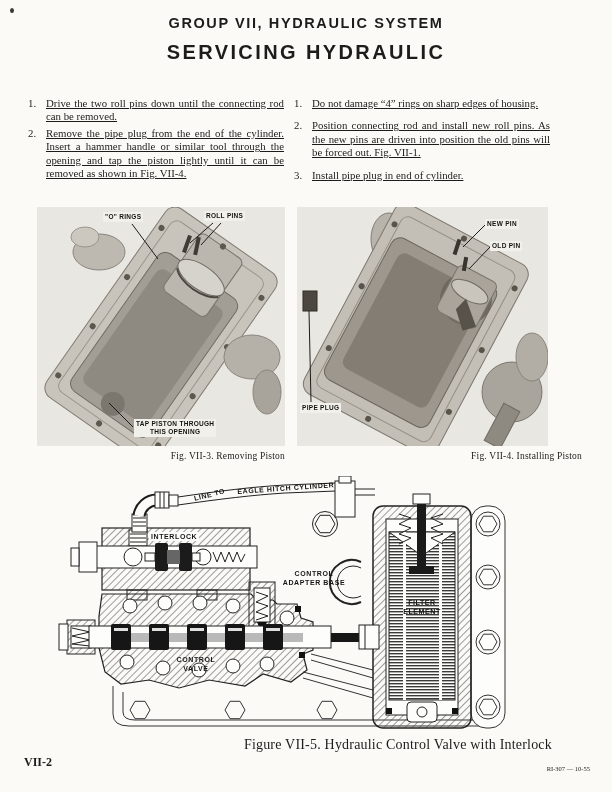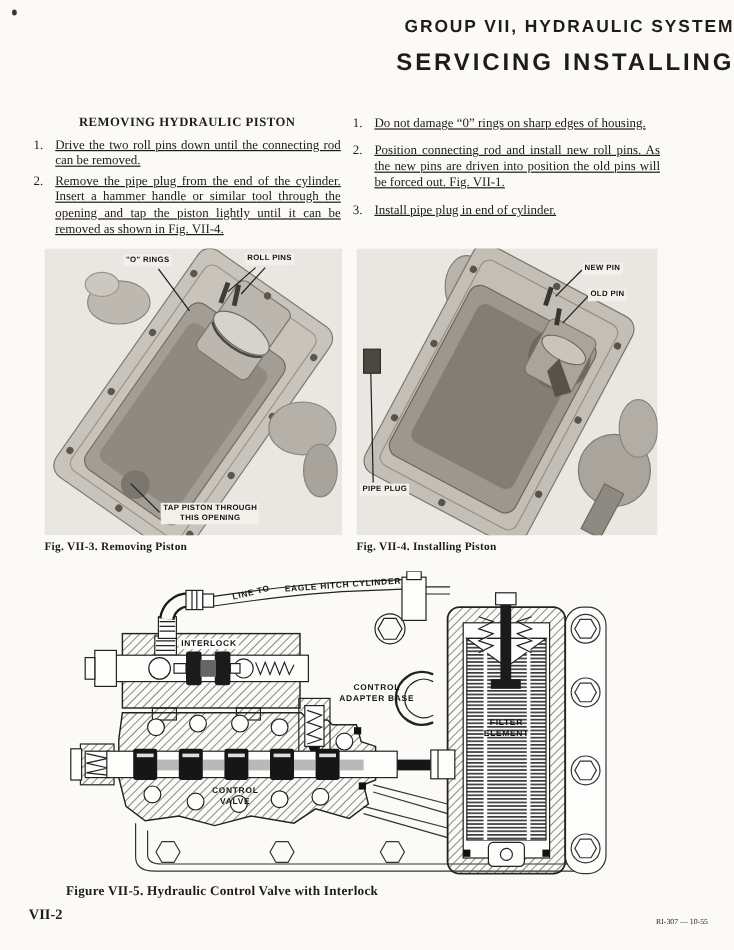--- a/index.html
+++ b/index.html
@@ -2,21 +2,21 @@
 <html><head>
 <meta charset="utf-8">
 <style>
   html,body { margin:0; padding:0; background:#888; }
   .page {
     position:relative; width:612px; height:792px; margin:0 auto;
     background:#fbfaf7; color:#1d1c1a; overflow:hidden;
     font-family:"Liberation Serif", serif;
   }
   .title1, .title2 {
-    position:absolute; left:0; right:0; text-align:right;
+    position:absolute; left:0; right:0; text-align:center;
     font-family:"Liberation Sans", sans-serif; font-weight:bold;
   }
   .title1 { top:15px; font-size:14.5px; letter-spacing:1.6px; }
   .title2 { top:41px; font-size:20px; letter-spacing:2.4px; }
   .cols { position:absolute; left:28px; top:97px; width:522px; display:flex; gap:10px; }
   .col { width:256px; }
   .col-heading {
     text-align:center; font-weight:bold; font-size:10.6px;
     letter-spacing:0.4px; margin-bottom:7px;
   }
@@ -27,21 +27,21 @@
   .fig { position:absolute; }
   .photo { position:relative; }
   .photo svg { display:block; }
   .callout {
     position:absolute; font-family:"Liberation Sans", sans-serif; font-weight:bold;
     font-size:6.5px; letter-spacing:0.3px; background:#f2f0eb; color:#141310;
     padding:1px 2px; white-space:nowrap; line-height:8px;
   }
   .callout.two-line { text-align:center; }
   .caption {
-    text-align:left; font-weight:bold; font-size:9.5px;
+    text-align:right; font-weight:normal; font-size:9.5px;
     margin-top:5px; letter-spacing:0.2px;
   }
   .dlabel {
     position:absolute; font-family:"Liberation Sans", sans-serif; font-weight:bold;
     font-size:7px; letter-spacing:0.6px; color:#161616; line-height:9px;
     text-align:center; white-space:nowrap;
   }
   .dlabel.boxed { background:rgba(253,253,251,0.95); padding:0 2px; }
   .rot14 { transform:rotate(-14deg); transform-origin:left top; }
   .rot4  { transform:rotate(-4deg);  transform-origin:left top; }
@@ -50,38 +50,37 @@
   .speck { position:absolute; background:#3a3834; border-radius:50%; }
 </style>
 </head>
 <body>
 
 <div class="page">
 
   <div class="speck" style="left:10px; top:8px; width:4px; height:5px;"></div>
 
   <div class="title1">GROUP VII, HYDRAULIC SYSTEM</div>
-  <div class="title2">SERVICING INSTALLING</div>
+  <div class="title2">SERVICING HYDRAULIC</div>
 
   <div class="cols">
     <div class="col col-left">
-      <div class="col-heading">REMOVING HYDRAULIC PISTON</div>
       <div class="li">
         <span class="num">1.</span>
         <span class="txt">Drive the two roll pins down until the connecting rod can be removed.</span>
       </div>
       <div class="li">
         <span class="num">2.</span>
         <span class="txt">Remove the pipe plug from the end of the cylinder. Insert a hammer handle or similar tool through the opening and tap the piston lightly until it can be removed as shown in Fig. VII-4.</span>
       </div>
     </div>
     <div class="col col-right">
       <div class="li">
         <span class="num">1.</span>
-        <span class="txt">Do not damage “0” rings on sharp edges of housing.</span>
+        <span class="txt">Do not damage “4” rings on sharp edges of housing.</span>
       </div>
       <div class="li">
         <span class="num">2.</span>
         <span class="txt">Position connecting rod and install new roll pins. As the new pins are driven into position the old pins will be forced out. Fig. VII-1.</span>
       </div>
       <div class="li">
         <span class="num">3.</span>
         <span class="txt">Install pipe plug in end of cylinder.</span>
       </div>
     </div>
@@ -340,19 +339,19 @@
       </span>
       <span class="dlabel" style="left:342px; top:122px; width:50px;">
         <span class="boxed" style="display:inline-block;">FILTER</span><br>
         <span class="boxed" style="display:inline-block;">ELEMENT</span>
       </span>
       <span class="dlabel" style="left:116px; top:179px; width:50px;">
         <span class="boxed" style="display:inline-block;">CONTROL</span><br>
         <span class="boxed" style="display:inline-block;">VALVE</span>
       </span>
     </div>
-    <div class="caption" style="margin-top:3px; font-size:11px;">Figure VII-5. Hydraulic Control Valve with Interlock</div>
+    <div class="caption" style="margin-top:3px; font-size:14px;">Figure VII-5. Hydraulic Control Valve with Interlock</div>
   </div>
 
   <div class="footer-left">VII-2</div>
   <div class="footer-right">RI-307 — 10-55</div>
 
 </div>
 
 </body></html>

